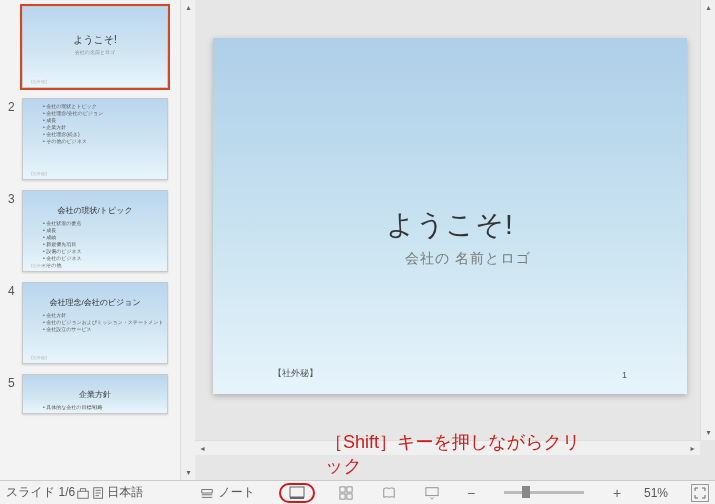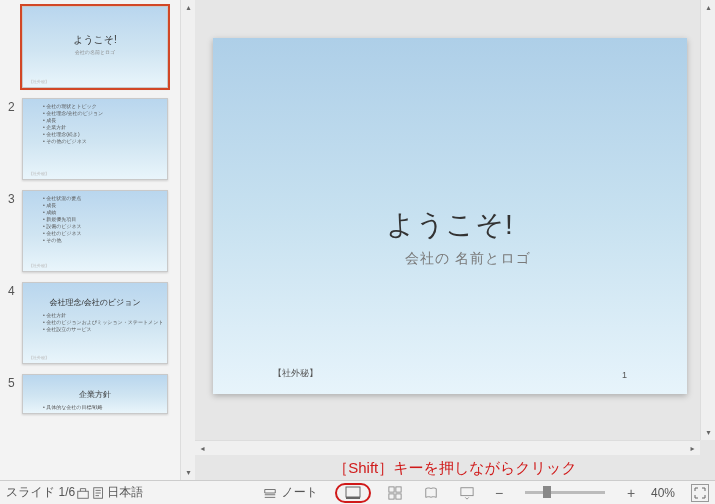--- a/index.html
+++ b/index.html
@@ -35,26 +35,26 @@
 .slide-canvas .footer-left { position: absolute; bottom: 14px; left: 60px; font-size: 9px; color: #555; }
 .slide-canvas .footer-right { position: absolute; bottom: 14px; right: 60px; font-size: 9px; color: #555; }
 
 .editor .vscroll { position: absolute; right: 0; top: 0; width: 15px; height: calc(100% - 40px); background: #f0f0f0; border-left: 1px solid #ddd; }
 .editor .vscroll .up-btn, .editor .vscroll .dn-btn { position: absolute; width: 15px; height: 15px; left: 0; font-size: 8px; text-align: center; line-height: 15px; color: #666; cursor: pointer; }
 .editor .vscroll .up-btn { top: 0; } .editor .vscroll .dn-btn { bottom: 0; }
 .editor .hscroll { position: absolute; bottom: 25px; left: 0; right: 15px; height: 15px; background: #f0f0f0; border-top: 1px solid #ddd; }
 .editor .hscroll .lf-btn, .editor .hscroll .rt-btn { position: absolute; width: 15px; height: 15px; top: 0; font-size: 8px; text-align: center; line-height: 15px; color: #666; cursor: pointer; }
 .editor .hscroll .lf-btn { left: 0; } .editor .hscroll .rt-btn { right: 0; }
 
-.annotation { position: absolute; bottom: 2px; left: 50%; transform: translateX(-50%); color: #d01a1a; font-size: 15px; margin-top: 17px; }
+.annotation { position: absolute; bottom: 2px; left: 50%; transform: translateX(-50%); color: #d01a1a; font-size: 18px; margin-top: 17px; }
 
 
 .status-bar { position: absolute; bottom: 0; left: 0; right: 0; height: 24px; background: #f3f3f3; border-top: 1px solid #ccc; display: flex; align-items: center; font-size: 12px; color: #555; }
 .status-bar .sb-left { display: flex; align-items: center; padding-left: 6px; }
-.status-bar .sb-right { margin-left: auto; display: flex; align-items: center; gap: 12px; padding-right: 6px; }
+.status-bar .sb-right { margin-left: auto; display: flex; align-items: center; gap: 19px; padding-right: 6px; }
 .sb-btn { display: flex; align-items: center; gap: 3px; padding: 2px 5px; cursor: pointer; }
 .sb-icon { width: 16px; height: 16px; display: inline-flex; align-items: center; justify-content: center; }
 .sb-icon svg { width: 14px; height: 14px; }
 .view-btn { width: 24px; height: 20px; display: inline-flex; align-items: center; justify-content: center; cursor: pointer; }
 .view-btn.highlighted { border: 2px solid #d01a1a; border-radius: 12px; padding: 0 6px; width: 36px; }
 .zoom-slider { width: 80px; height: 3px; background: #bbb; position: relative; margin: 0 6px; }
 .zoom-slider .thumb { width: 8px; height: 12px; background: #888; position: absolute; top: -5px; left: 18px; }
 .zoom-minus, .zoom-plus { width: 16px; text-align: center; cursor: pointer; color: #666; font-size: 14px; }
 .fit-btn { width: 18px; height: 18px; border: 1px solid #999; display: inline-flex; align-items: center; justify-content: center; cursor: pointer; margin-left: 4px; }
 .fit-btn svg { width: 12px; height: 12px; }
@@ -87,20 +87,21 @@
             <div>会社理念(続き)</div>
             <div>その他のビジネス</div>
           </div>
           <div class="t-footer-l">【社外秘】</div>
         </div>
       </div>
 
       <div class="thumb-row">
         <div class="thumb-num">3</div>
         <div class="thumb-slide">
+          <div class="t-title">会社の現状/トピック</div>
           <div class="t-bullets">
             <div>会社状況の要点</div>
             <div>成長</div>
             <div>成績</div>
             <div>新規優先項目</div>
             <div>設備のビジネス</div>
             <div>会社のビジネス</div>
             <div>その他</div>
           </div>
           <div class="t-footer-l">【社外秘】</div>
@@ -211,20 +212,20 @@
           <rect x="1" y="2" width="14" height="9" fill="none" stroke="#888"></rect>
           <path d="M6 13l2 2 2-2" stroke="#888" fill="none"></path>
         </svg>
     </span>
 
     <span class="zoom-minus">−</span>
     <span class="zoom-slider">
         <span class="thumb"></span>
       </span>
     <span class="zoom-plus">+</span>
-    <span>40%</span>
+    <span>51%</span>
     <span class="fit-btn">
       <svg viewBox="0 0 12 12">
           <path d="M1 4V1h3M11 4V1H8M1 8v3h3M11 8v3H8" stroke="#666" fill="none"></path>
         </svg>
     </span>
   </div>
 </div>
 
 </body></html>

